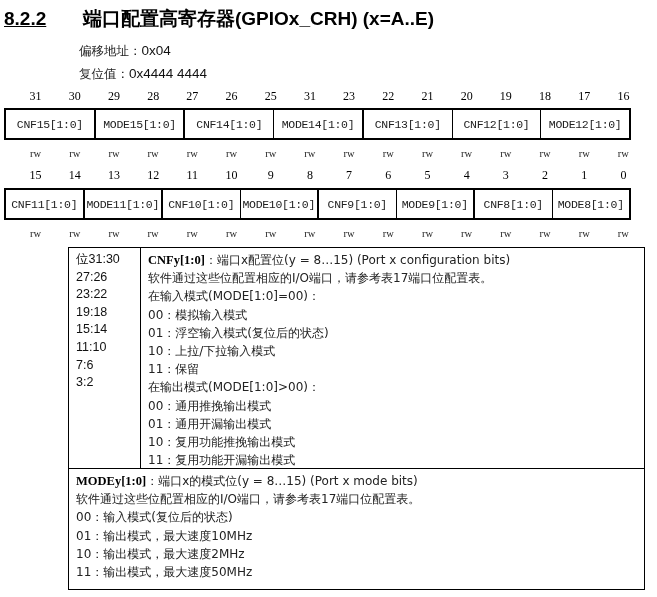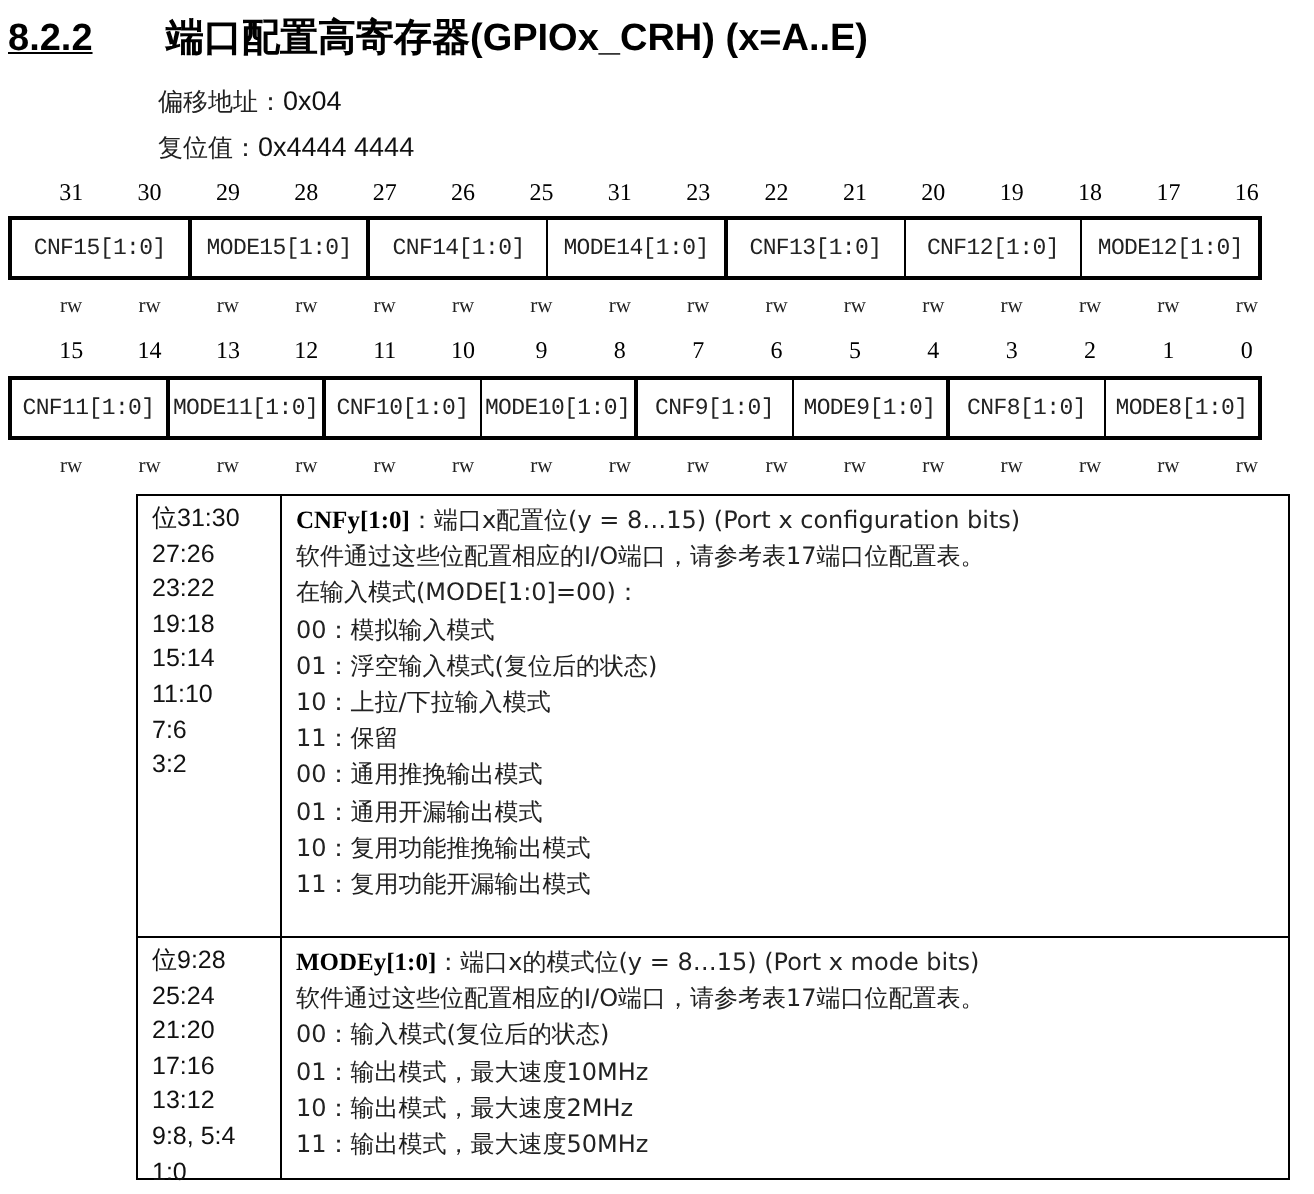--- a/index.html
+++ b/index.html
@@ -150,36 +150,28 @@
       <div>3:2</div>
     </div>
     <div class="desc-body">
       <div class="line"><span class="field-name">CNFy[1:0]</span><span>：端口x配置位(y = 8…15) (Port x configuration bits)</span></div>
       <div class="line">软件通过这些位配置相应的I/O端口，请参考表17端口位配置表。</div>
       <div class="line">在输入模式(MODE[1:0]=00)：</div>
       <div class="line">00：模拟输入模式</div>
       <div class="line">01：浮空输入模式(复位后的状态)</div>
       <div class="line">10：上拉/下拉输入模式</div>
       <div class="line">11：保留</div>
+      <div class="line">在输出模式(MODE[1:0]&gt;00)：</div>
       <div class="line">00：通用推挽输出模式</div>
       <div class="line">01：通用开漏输出模式</div>
       <div class="line">10：复用功能推挽输出模式</div>
       <div class="line">11：复用功能开漏输出模式</div>
     </div>
   </div>
   <div class="desc-row" style="height:120px;">
-    <div class="desc-bits">
-      <div>位9:28</div>
-      <div>25:24</div>
-      <div>21:20</div>
-      <div>17:16</div>
-      <div>13:12</div>
-      <div>9:8, 5:4</div>
-      <div>1:0</div>
-    </div>
     <div class="desc-body">
       <div class="line"><span class="field-name">MODEy[1:0]</span><span>：端口x的模式位(y = 8…15) (Port x mode bits)</span></div>
       <div class="line">软件通过这些位配置相应的I/O端口，请参考表17端口位配置表。</div>
       <div class="line">00：输入模式(复位后的状态)</div>
       <div class="line">01：输出模式，最大速度10MHz</div>
       <div class="line">10：输出模式，最大速度2MHz</div>
       <div class="line">11：输出模式，最大速度50MHz</div>
     </div>
   </div>
 </div>

